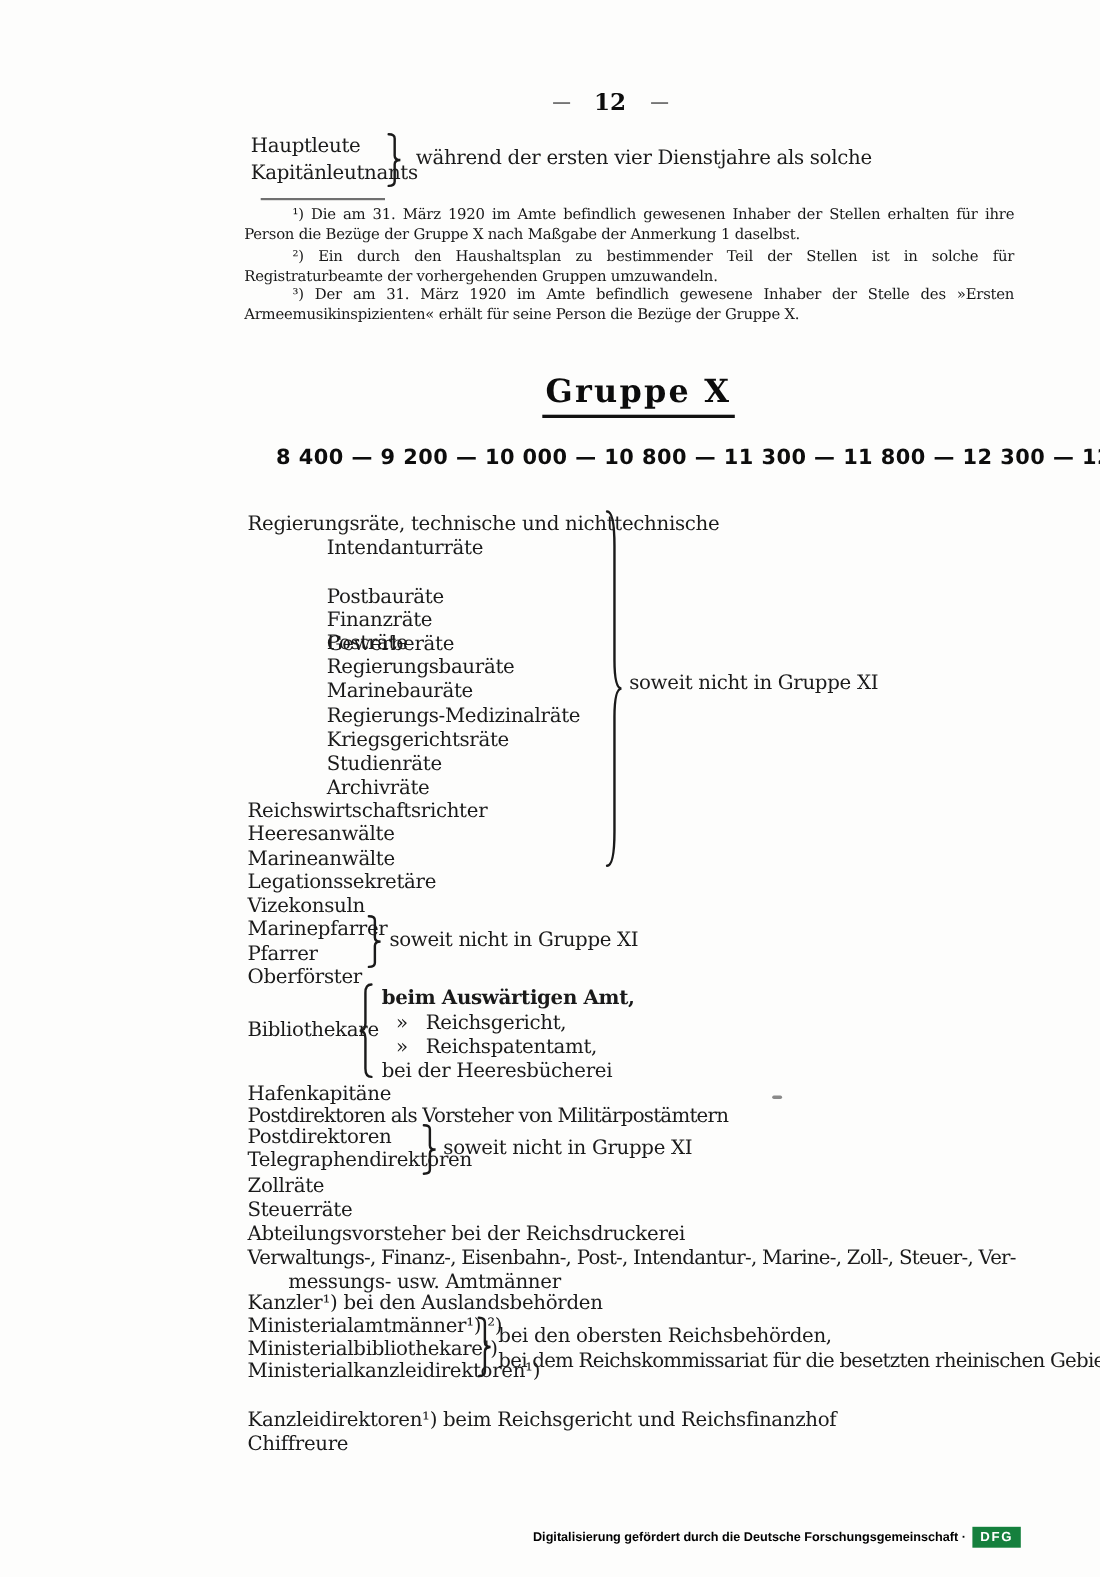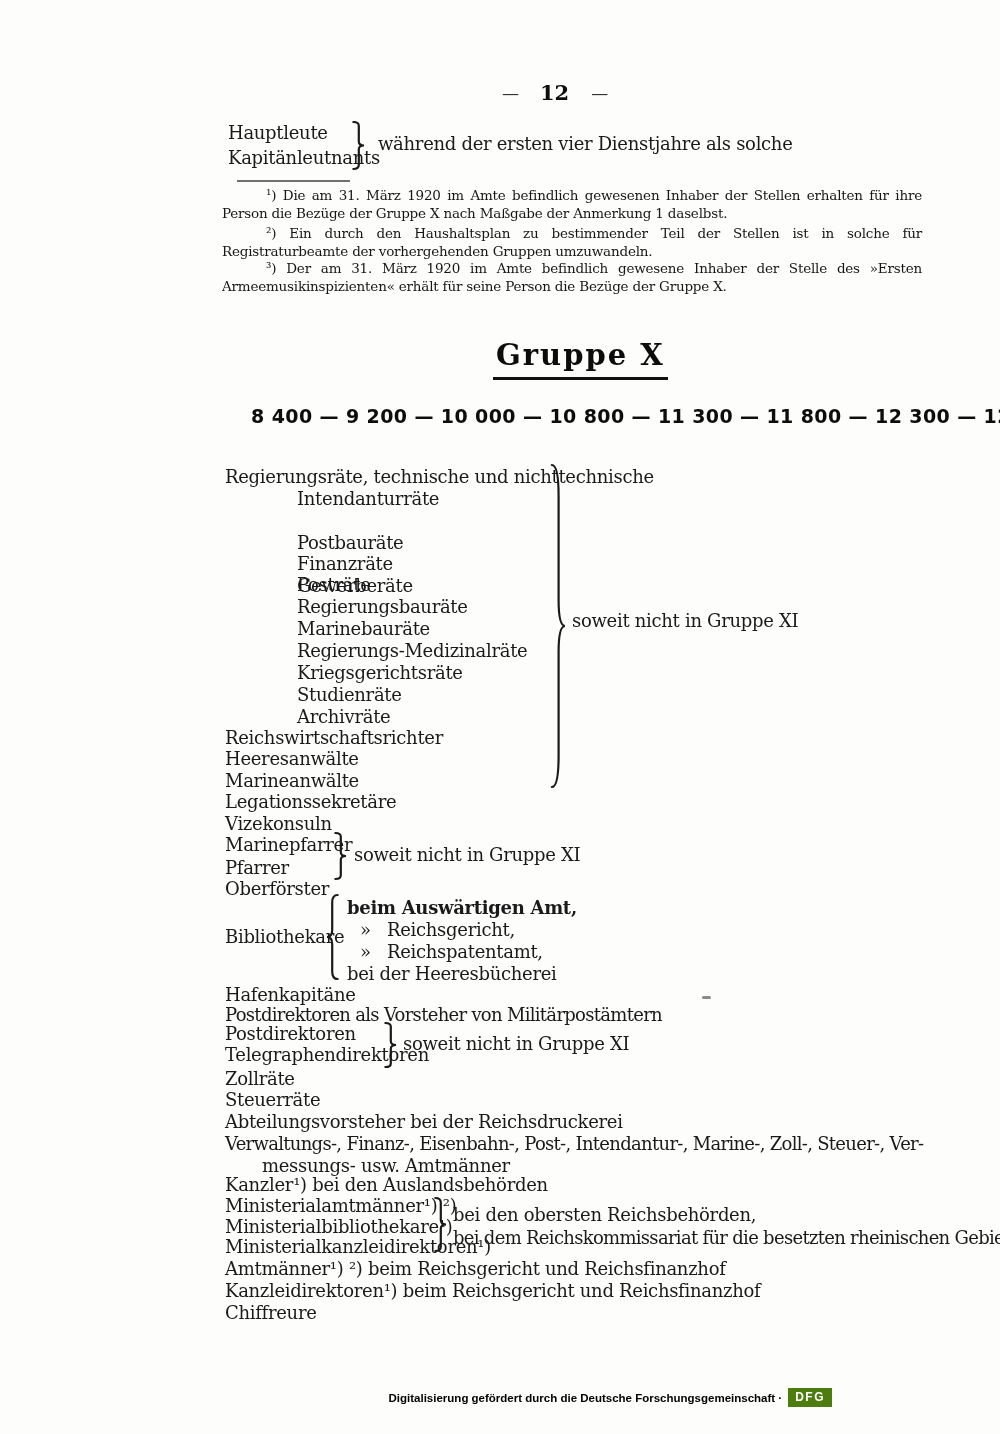--- a/index.html
+++ b/index.html
@@ -26,26 +26,26 @@
     border-bottom:3px solid #111;padding:0 3px 5px 3px;white-space:pre;
   }
   .salary{
     position:absolute;left:251px;top:405px;white-space:pre;
     font-family:"DejaVu Sans",sans-serif;font-weight:bold;font-size:19px;
     letter-spacing:0.4px;color:#0d0d0d;
   }
   svg.brace{position:absolute;overflow:visible;}
   .speck{position:absolute;background:#8a8a8a;border-radius:2px;}
   .footer{
-    position:absolute;left:0;top:1388px;width:832px;
+    position:absolute;left:0;top:1388px;width:928px;
     display:flex;justify-content:flex-end;align-items:center;gap:6px;
     font-family:"Liberation Sans",sans-serif;font-weight:bold;font-size:11.5px;color:#000;
   }
   .dfg-logo{
-    background:#4d7c0f;color:#ffffff;
+    background:#15803d;color:#ffffff;
     font-family:"Liberation Sans",sans-serif;font-weight:bold;font-size:12px;
     letter-spacing:1.5px;padding:3px 7px 4px 7px;line-height:1;
   }
 </style>
 </head>
 <body>
 
 <div class="page">
 
   <div class="pageno">
@@ -129,21 +129,20 @@
   <div class="line" style="left:225px;top:1195px;">Ministerialamtmänner¹) ²)</div>
   <div class="line" style="left:225px;top:1216px;">Ministerialbibliothekare¹)</div>
   <div class="line" style="left:225px;top:1236px;">Ministerialkanzleidirektoren¹)</div>
 
   <svg class="brace" style="left:433px;top:1197px;" width="13" height="55" viewBox="0 0 13 55">
       <path d="M 2.34 1 Q 7.8 1 7.8 5.5 L 7.8 23.099999999999998 Q 7.8 27.5 13 27.5 Q 7.8 27.5 7.8 31.9 L 7.8 49.5 Q 7.8 54 2.34 54" fill="none" stroke="#1a1a1a" stroke-width="2.2" stroke-linecap="round"></path>
     </svg>
   <div class="note" style="left:453px;top:1204px;">bei den obersten Reichsbehörden,</div>
   <div class="note tight" style="left:453px;top:1227px;">bei dem Reichskommissariat für die besetzten rheinischen Gebiete</div>
 
-  <div class="line" style="left:225px;top:1258px;">Amtmänner¹) ²) beim Reichsgericht und Reichsfinanzhof</div>
   <div class="line" style="left:225px;top:1280px;">Kanzleidirektoren¹) beim Reichsgericht und Reichsfinanzhof</div>
   <div class="line" style="left:225px;top:1302px;">Chiffreure</div>
 
   <div class="speck" style="left:702px;top:996px;width:9px;height:3px;"></div>
 
   <div class="footer">
     <span>Digitalisierung gefördert durch die Deutsche Forschungsgemeinschaft ·</span>
     <span class="dfg-logo">DFG</span>
   </div>
 

